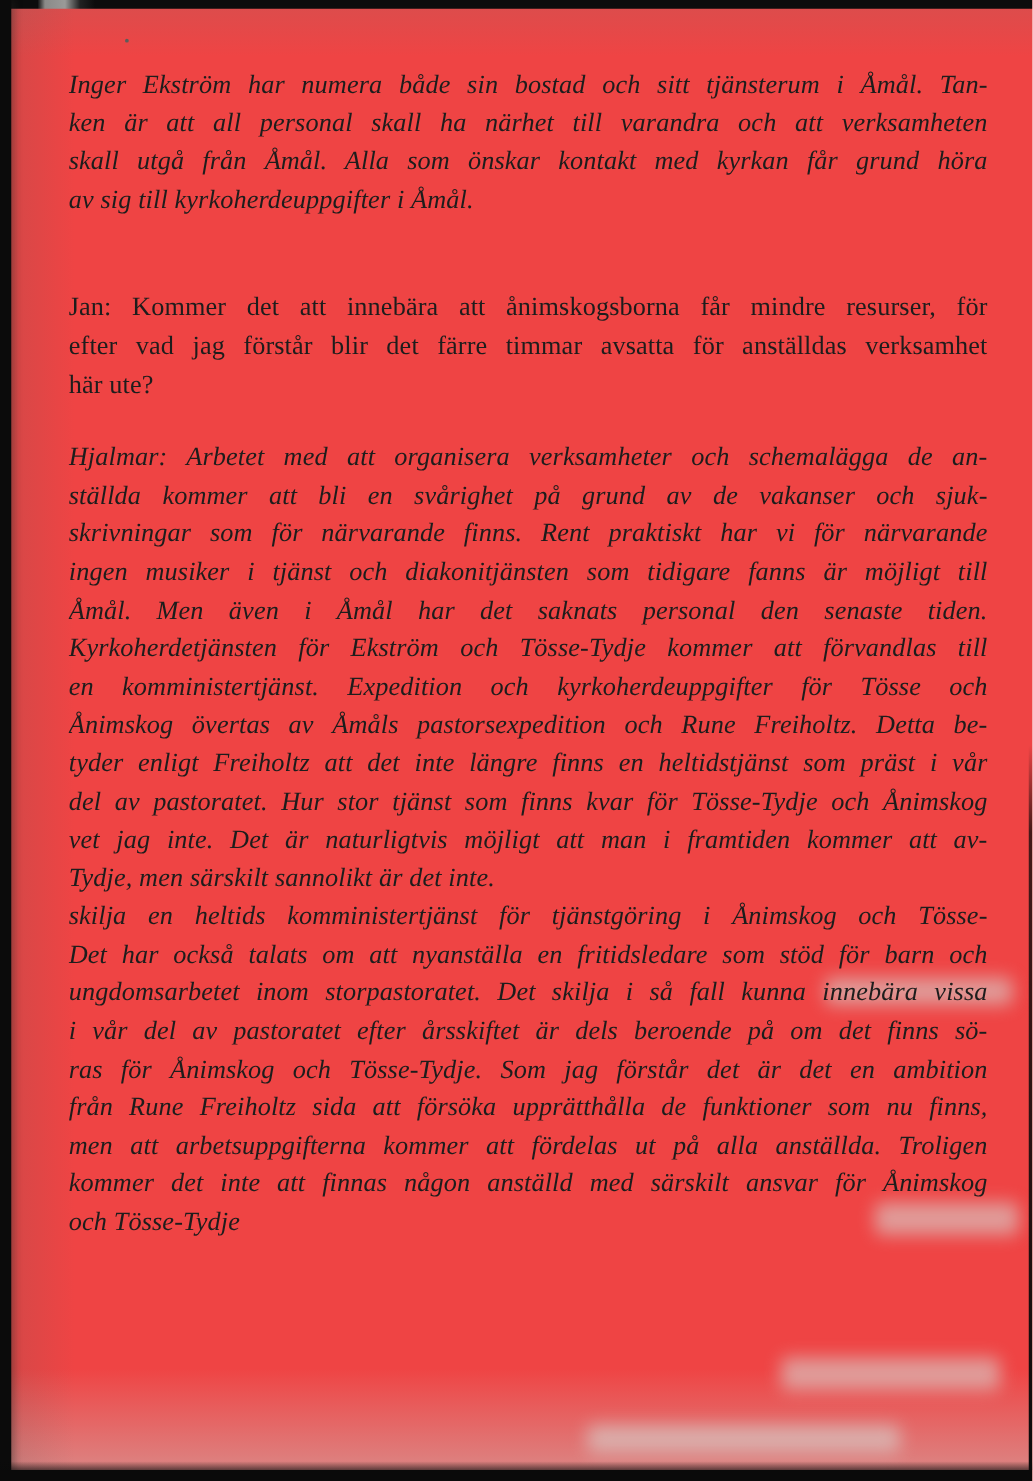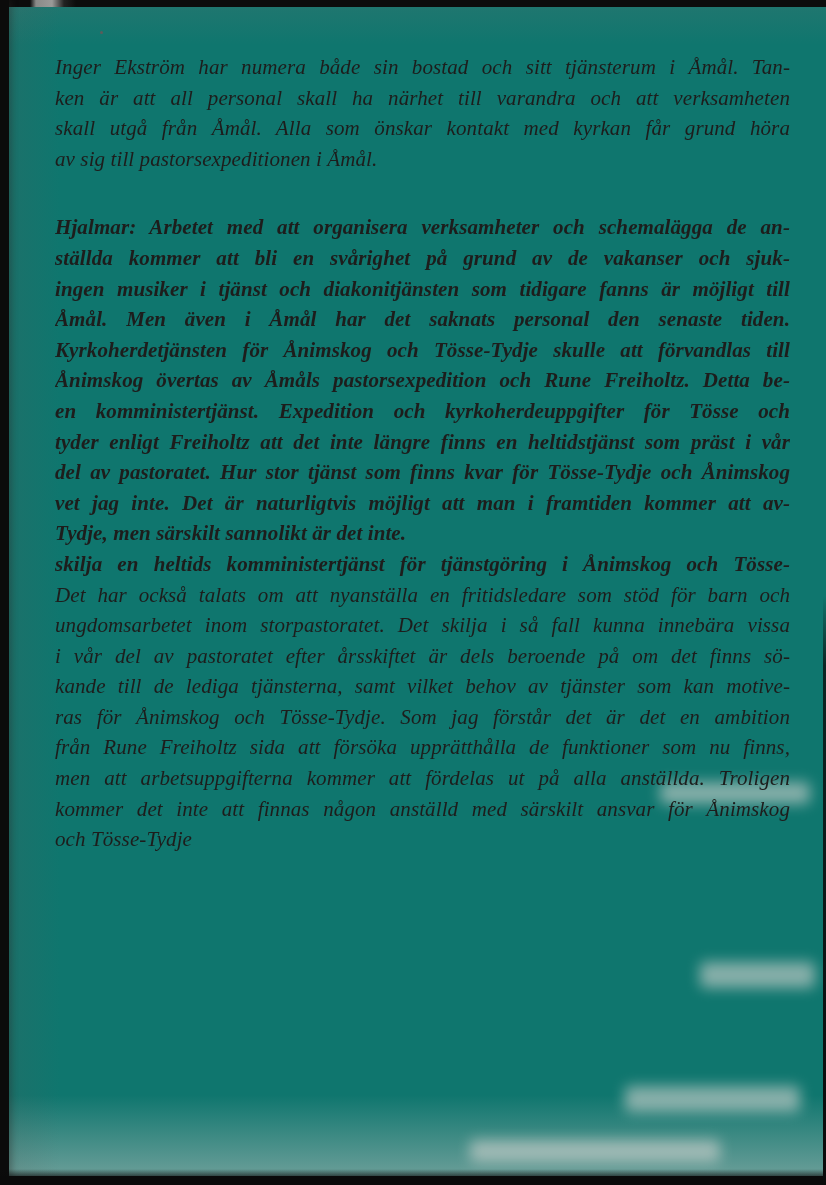--- a/index.html
+++ b/index.html
@@ -3,21 +3,21 @@
 <meta charset="utf-8">
 <style>
   html,body { margin:0; padding:0; background:#ffffff; }
   body { width:826px; height:1185px; }
 
   .scan {
     position:relative; width:826px; height:1185px; overflow:hidden;
     background:
       linear-gradient(180deg, #e2e1de 0px, #eaе9e6 30px, #eae9e6 100%),
       #eae9e6;
-    background-color:#0f766e;
+    background-color:#ef4444;
     font-family:"Liberation Serif","DejaVu Serif",serif;
   }
   
   .paper-shade {
     position:absolute; inset:0; pointer-events:none;
     background:
       linear-gradient(180deg, rgba(120,120,118,0.18) 0px, rgba(234,233,230,0) 45px),
       linear-gradient(90deg, rgba(90,90,88,0.20) 0px, rgba(234,233,230,0) 60px),
       linear-gradient(0deg, rgba(200,199,196,0.55) 0px, rgba(234,233,230,0) 90px);
   }
@@ -60,21 +60,21 @@
   
   .content {
     position:absolute; left:55px; top:52px; width:735px;
     color:#1d1d1c; font-size:21px; line-height:30.6px;
     letter-spacing:0.1px;
   }
   .para { margin:0; }
   .para.italic { font-style:italic; }
   .para.roman  { font-style:normal; }
   #para-question-jan  { margin-top:56px; }
-  #para-answer-hjalmar{ margin-top:38px;font-weight:bold; }
+  #para-answer-hjalmar{ margin-top:28px; }
 
   .line { height:30.6px; overflow:hidden; text-align:justify; }
   .line.j::after { content:""; display:inline-block; width:100%; height:0; }
 </style>
 </head>
 <body>
 
 <div class="scan">
   <div class="paper-shade"></div>
 
@@ -82,41 +82,46 @@
   <div class="ghost g2"></div>
   <div class="ghost g3"></div>
   <div class="ghost g4"></div>
   <div class="speck"></div>
 
   <div class="content">
       <div class="para italic" id="para-intro-1">
         <div class="line j">Inger Ekström har numera både sin bostad och sitt tjänsterum i Åmål. Tan-</div>
         <div class="line j">ken är att all personal skall ha närhet till varandra och att verksamheten</div>
         <div class="line j">skall utgå från Åmål. Alla som önskar kontakt med kyrkan får grund höra</div>
-        <div class="line">av sig till pastorsexpeditionen i Åmål.</div>
+        <div class="line">av sig till kyrkoherdeuppgifter i Åmål.</div>
+      </div>
+      <div class="para roman" id="para-question-jan">
+        <div class="line j">Jan: Kommer det att innebära att ånimskogsborna får mindre resurser, för</div>
+        <div class="line j">efter vad jag förstår blir det färre timmar avsatta för anställdas verksamhet</div>
+        <div class="line">här ute?</div>
       </div>
       <div class="para italic" id="para-answer-hjalmar">
         <div class="line j">Hjalmar: Arbetet med att organisera verksamheter och schemalägga de an-</div>
         <div class="line j">ställda kommer att bli en svårighet på grund av de vakanser och sjuk-</div>
+        <div class="line j">skrivningar som för närvarande finns. Rent praktiskt har vi för närvarande</div>
         <div class="line j">ingen musiker i tjänst och diakonitjänsten som tidigare fanns är möjligt till</div>
         <div class="line j">Åmål. Men även i Åmål har det saknats personal den senaste tiden.</div>
-        <div class="line j">Kyrkoherdetjänsten för Ånimskog och Tösse-Tydje skulle att förvandlas till</div>
+        <div class="line j">Kyrkoherdetjänsten för Ekström och Tösse-Tydje kommer att förvandlas till</div>
+        <div class="line j">en komministertjänst. Expedition och kyrkoherdeuppgifter för Tösse och</div>
         <div class="line j">Ånimskog övertas av Åmåls pastorsexpedition och Rune Freiholtz. Detta be-</div>
-        <div class="line j">en komministertjänst. Expedition och kyrkoherdeuppgifter för Tösse och</div>
         <div class="line j">tyder enligt Freiholtz att det inte längre finns en heltidstjänst som präst i vår</div>
         <div class="line j">del av pastoratet. Hur stor tjänst som finns kvar för Tösse-Tydje och Ånimskog</div>
         <div class="line j">vet jag inte. Det är naturligtvis möjligt att man i framtiden kommer att av-</div>
         <div class="line">Tydje, men särskilt sannolikt är det inte.</div>
         <div class="line j">skilja en heltids komministertjänst för tjänstgöring i Ånimskog och Tösse-</div>
       </div>
       <div class="para italic" id="para-answer-hjalmar-2">
         <div class="line j">Det har också talats om att nyanställa en fritidsledare som stöd för barn och</div>
         <div class="line j">ungdomsarbetet inom storpastoratet. Det skilja i så fall kunna innebära vissa</div>
         <div class="line j">i vår del av pastoratet efter årsskiftet är dels beroende på om det finns sö-</div>
-        <div class="line j">kande till de lediga tjänsterna, samt vilket behov av tjänster som kan motive-</div>
         <div class="line j">ras för Ånimskog och Tösse-Tydje. Som jag förstår det är det en ambition</div>
         <div class="line j">från Rune Freiholtz sida att försöka upprätthålla de funktioner som nu finns,</div>
         <div class="line j">men att arbetsuppgifterna kommer att fördelas ut på alla anställda. Troligen</div>
         <div class="line j">kommer det inte att finnas någon anställd med särskilt ansvar för Ånimskog</div>
         <div class="line">och Tösse-Tydje</div>
       </div>
     </div>
 
   <div class="edge edge-top"></div>
   <div class="edge edge-left"></div>

